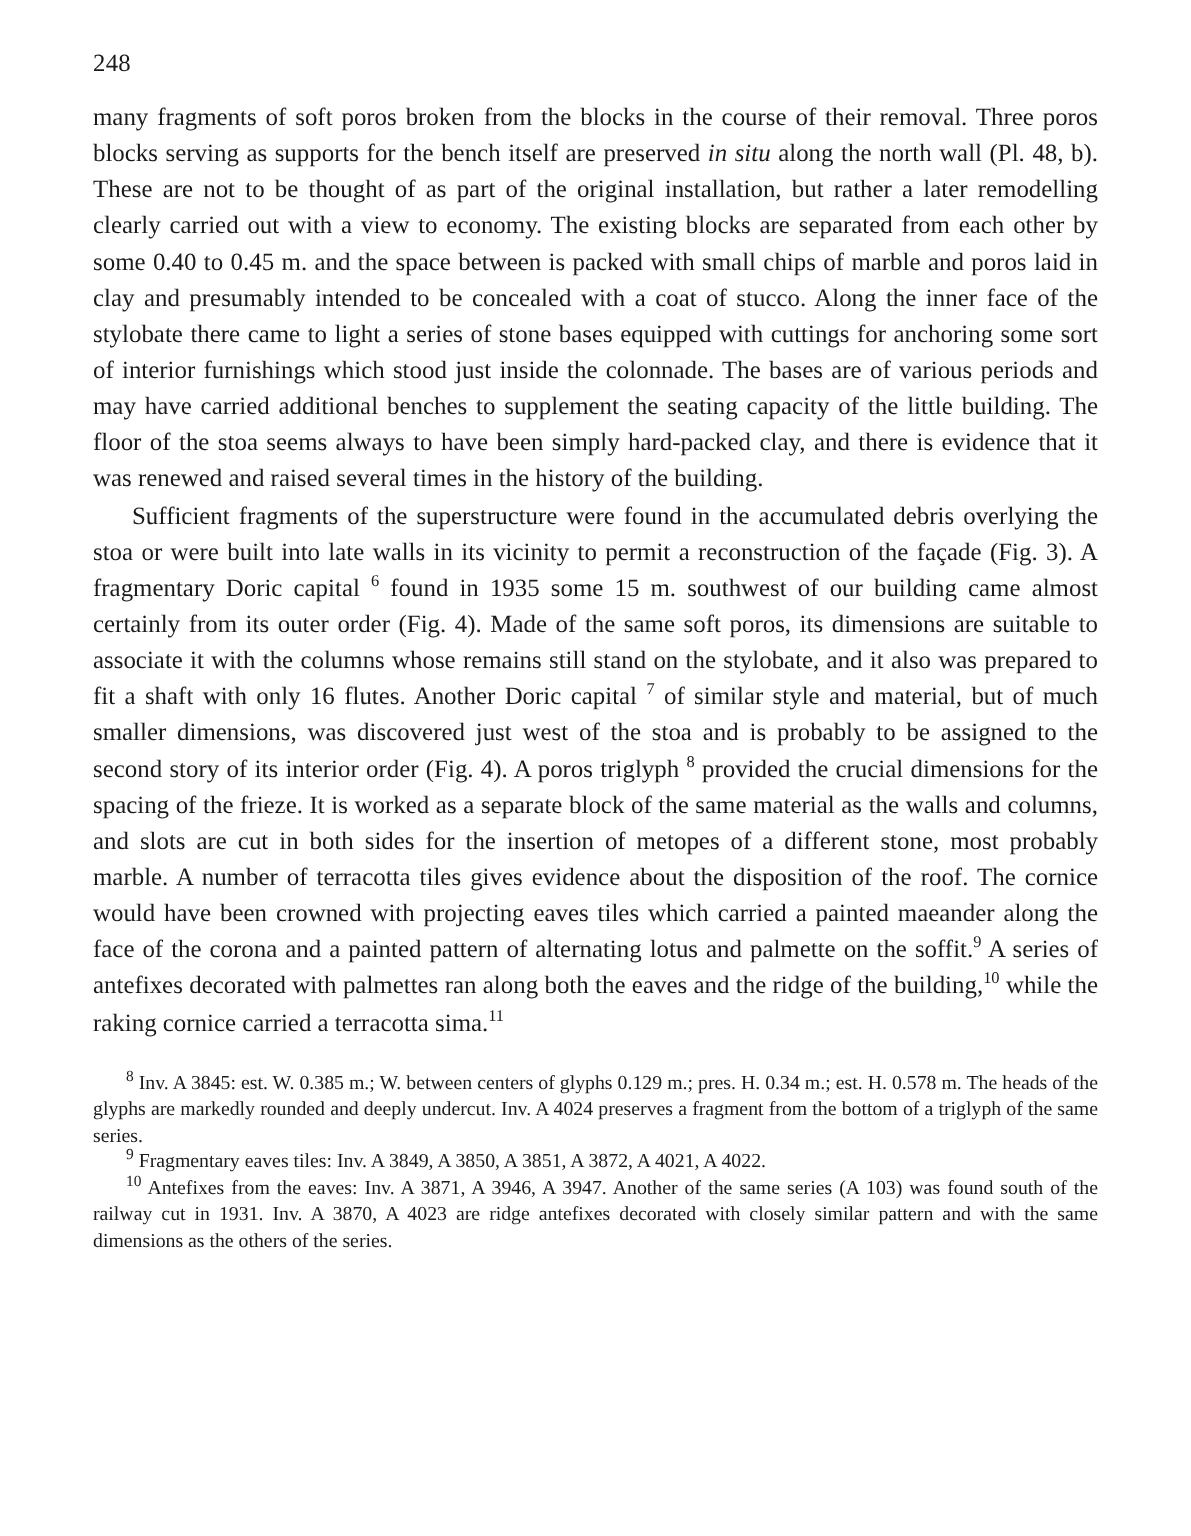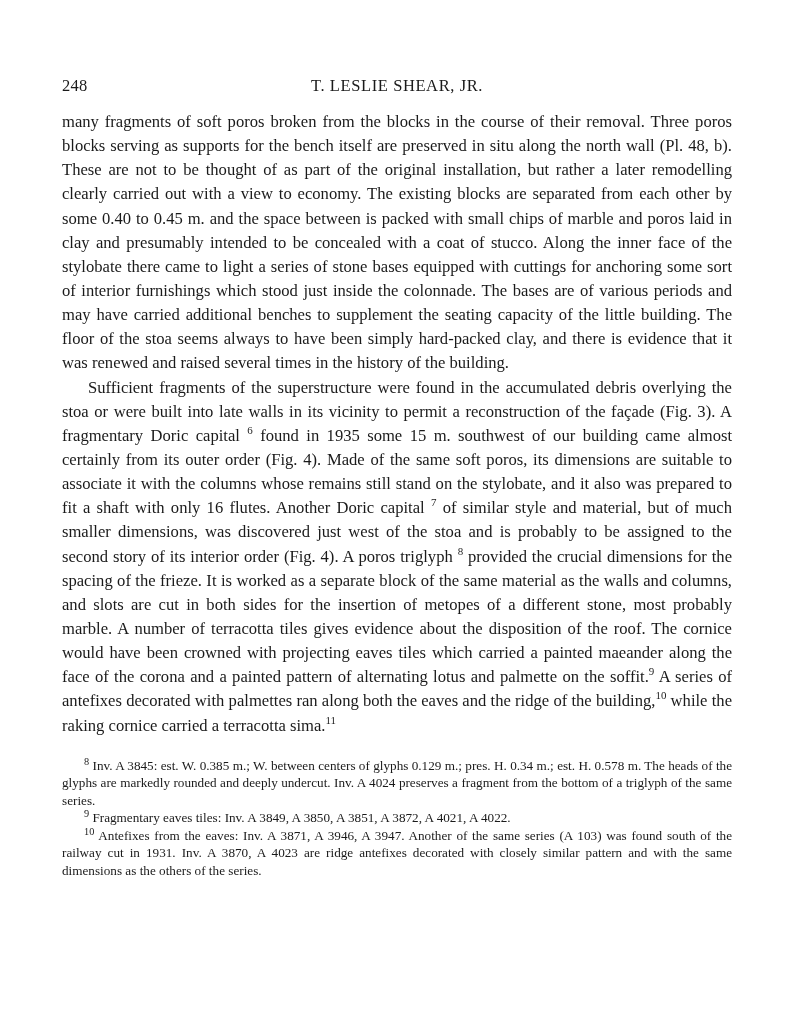--- a/index.html
+++ b/index.html
@@ -12,21 +12,21 @@
     height: 1024px;
     font-family: "Liberation Serif", serif;
     color: #1a1a1a;
     -webkit-font-smoothing: antialiased;
   }
   .page {
     position: relative;
     width: 794px;
     height: 1024px;
     box-sizing: border-box;
-    padding: 72px 62px 20px 62px;
+    padding: 28px 62px 20px 62px;
   }
   .header {
     position: relative;
     height: 34px;
     margin-bottom: 4px;
   }
   .folio {
     position: absolute;
     left: 0;
     top: 4px;
@@ -45,21 +45,21 @@
     text-align: justify;
     text-justify: inter-word;
     hyphens: none;
   }
   .body-text p {
     margin: 0;
   }
   .body-text p.indent {
     text-indent: 26px;
   }
-  .it { }
+  .it { font-style: italic; }
   sup {
     font-size: 0.66em;
     line-height: 0;
     vertical-align: super;
   }
   .notes {
     margin-top: 19px;
     font-size: 13.2px;
     line-height: 1.33;
     text-align: justify;
@@ -74,21 +74,20 @@
     font-size: 0.78em;
   }
 </style>
 </head>
 <body>
 
 <div class="page">
 
   <div class="header">
     <div class="folio">248</div>
-    <div class="running-head">T. LESLIE SHEAR, JR.</div>
   </div>
 
   <div class="body-text">
     <p>many fragments of soft poros broken from the blocks in the course of their removal. Three poros blocks serving as supports for the bench itself are preserved <span class="it">in situ</span> along the north wall (Pl. 48, b).  These are not to be thought of as part of the original installation, but rather a later remodelling clearly carried out with a view to economy.  The existing blocks are separated from each other by some 0.40 to 0.45 m. and the space between is packed with small chips of marble and poros laid in clay and presumably intended to be concealed with a coat of stucco.  Along the inner face of the stylobate there came to light a series of stone bases equipped with cuttings for anchoring some sort of interior furnishings which stood just inside the colonnade.  The bases are of various periods and may have carried additional benches to supplement the seating capacity of the little building.  The floor of the stoa seems always to have been simply hard-packed clay, and there is evidence that it was renewed and raised several times in the history of the building.</p>
     <p class="indent">Sufficient fragments of the superstructure were found in the accumulated debris overlying the stoa or were built into late walls in its vicinity to permit a reconstruction of the façade (Fig. 3).  A fragmentary Doric capital <sup>6</sup> found in 1935 some 15 m. southwest of our building came almost certainly from its outer order (Fig. 4).  Made of the same soft poros, its dimensions are suitable to associate it with the columns whose remains still stand on the stylobate, and it also was prepared to fit a shaft with only 16 flutes.  Another Doric capital <sup>7</sup> of similar style and material, but of much smaller dimensions, was discovered just west of the stoa and is probably to be assigned to the second story of its interior order (Fig. 4).  A poros triglyph <sup>8</sup> provided the crucial dimensions for the spacing of the frieze.  It is worked as a separate block of the same material as the walls and columns, and slots are cut in both sides for the insertion of metopes of a different stone, most probably marble.  A number of terracotta tiles gives evidence about the disposition of the roof.  The cornice would have been crowned with projecting eaves tiles which carried a painted maeander along the face of the corona and a painted pattern of alternating lotus and palmette on the soffit.<sup>9</sup>  A series of antefixes decorated with palmettes ran along both the eaves and the ridge of the building,<sup>10</sup> while the raking cornice carried a terracotta sima.<sup>11</sup></p>
   </div>
 
   <div class="notes">
     <p class="fn"><sup>8</sup> Inv. A 3845: est. W. 0.385 m.; W. between centers of glyphs 0.129 m.; pres. H. 0.34 m.; est. H. 0.578 m.  The heads of the glyphs are markedly rounded and deeply undercut.  Inv. A 4024 preserves a fragment from the bottom of a triglyph of the same series.</p>
     <p class="fn"><sup>9</sup> Fragmentary eaves tiles: Inv. A 3849, A 3850, A 3851, A 3872, A 4021, A 4022.</p>

